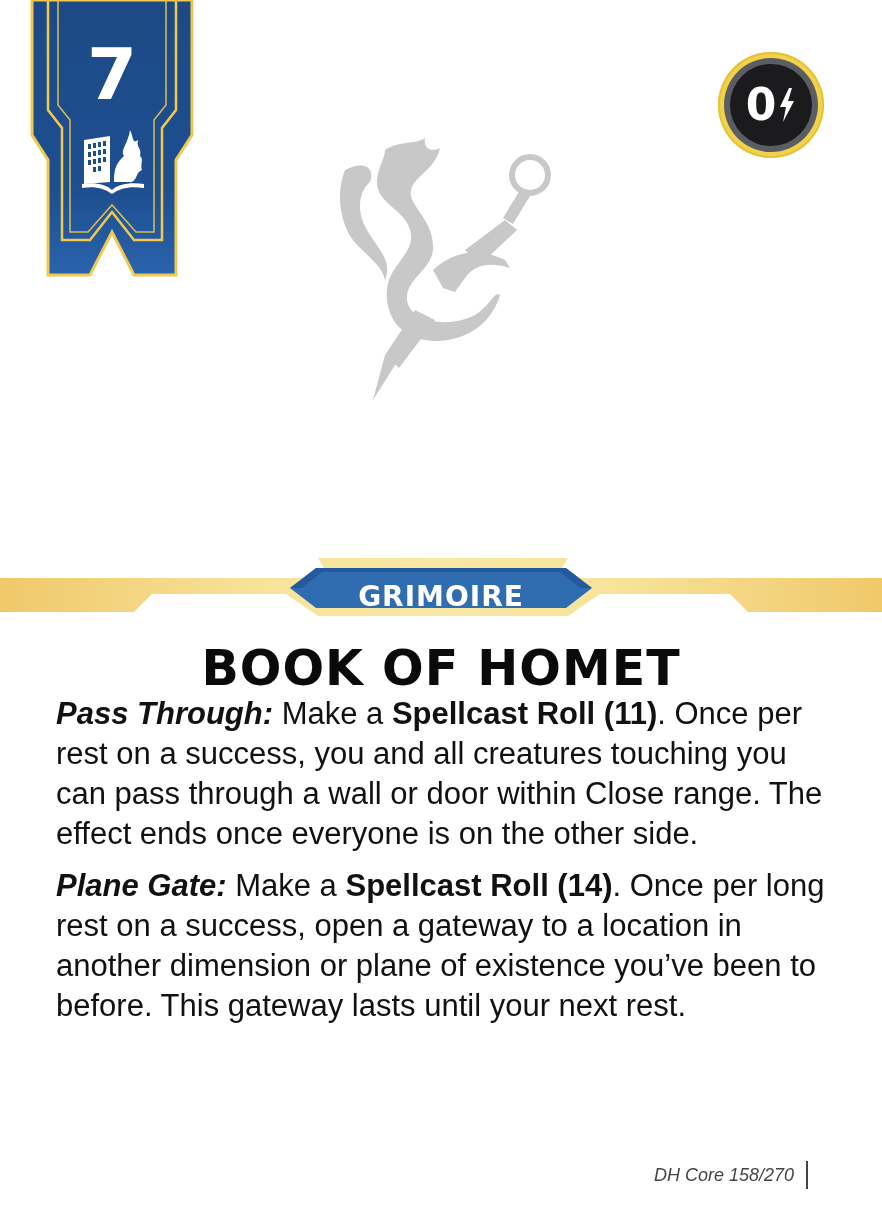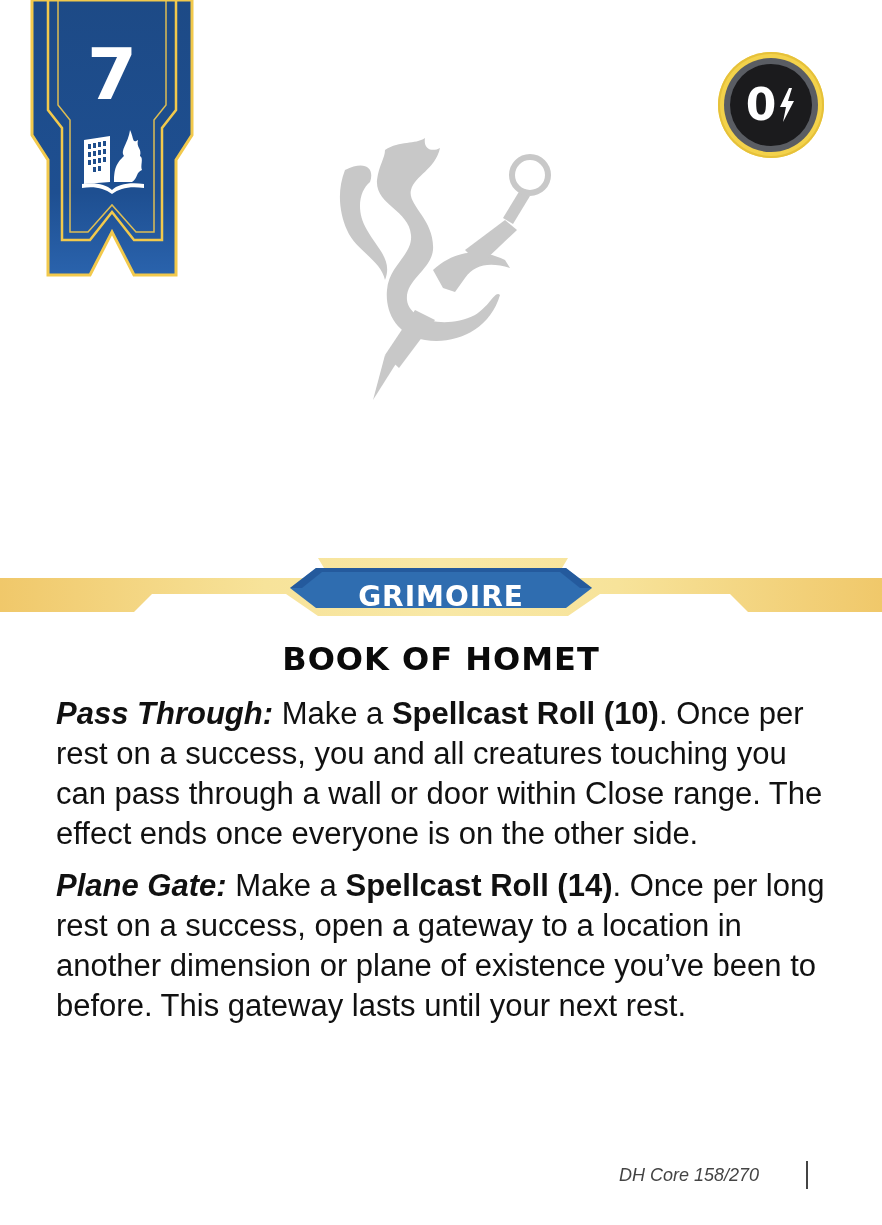--- a/index.html
+++ b/index.html
@@ -35,33 +35,33 @@
   .divider { position:absolute; left:0; top:556px; width:882px; height:62px; }
   .divider svg { width:100%; height:100%; display:block; }
   .type-label {
     position:absolute; left:0; top:572px; width:882px; text-align:center;
     font-family:"DejaVu Sans", sans-serif; font-weight:bold; font-size:28px; letter-spacing:1px;
     color:#ffffff;
     margin-top:8px;
   }
   .card-title {
     position:absolute; left:0; top:640px; width:882px; text-align:center;
-    font-family:"DejaVu Sans", sans-serif; font-weight:bold; font-size:32px; letter-spacing:1px;
+    font-family:"DejaVu Sans", sans-serif; font-weight:bold; font-size:49px; letter-spacing:1px;
     color:#0a0a0a;
   }
   .body-text {
     position:absolute; left:56px; top:694px; width:770px;
     font-family:"Liberation Sans", sans-serif; font-size:31px; line-height:40px; color:#111;
   }
   .body-text p { margin:0 0 12px 0; }
   .ability-name { font-weight:bold; font-style:italic; }
   .roll { font-weight:bold; }
   .footer {
     position:absolute; right:62px; top:1161px; height:28px; display:flex; align-items:center;
-    font-family:"Liberation Sans", sans-serif; font-style:italic; font-size:18px; color:#444;gap:35px;
+    font-family:"Liberation Sans", sans-serif; font-style:italic; font-size:18px; color:#444;
   }
   .footer .sep { width:2px; height:28px; background:#444; margin:0 12px; }
 </style>
 </head>
 <body>
 
 <div class="banner">
   <svg viewBox="0 0 168 280">
     <defs>
       <linearGradient id="bg1" x1="0" y1="0" x2="0" y2="1">
@@ -140,20 +140,20 @@
     <path d="M0 22 L330 22 L318 2 L568 2 L556 22 L882 22 L882 56 L748 56 L730 38 L600 38 L568 60 L318 60 L286 38 L152 38 L134 56 L0 56 Z" fill="url(#gold)"></path>
     <path d="M316 12 L566 12 L592 32 L566 52 L316 52 L290 32 Z" fill="#2f6db0"></path>
     <path d="M316 12 L566 12 L592 32 L580 32 L560 16 L322 16 L302 32 L290 32 Z" fill="#1e4f91" opacity="0.6"></path>
   </svg>
 </div>
 <div class="type-label">GRIMOIRE</div>
 
 <div class="card-title">BOOK OF HOMET</div>
 
 <div class="body-text">
-  <p><span class="ability-name">Pass Through:</span><span> Make a </span><span class="roll">Spellcast Roll (10)</span><span>. Once per rest on a success, you and all creatures touching you can pass through a wall or door within Close range. The effect ends once everyone is on the other side.</span></p>
+  <p><span class="ability-name">Pass Through:</span><span> Make a </span><span class="roll">Spellcast Roll (11)</span><span>. Once per rest on a success, you and all creatures touching you can pass through a wall or door within Close range. The effect ends once everyone is on the other side.</span></p>
   <p><span class="ability-name">Plane Gate:</span><span> Make a </span><span class="roll">Spellcast Roll (14)</span><span>. Once per long rest on a success, open a gateway to a location in another dimension or plane of existence you’ve been to before. This gateway lasts until your next rest.</span></p>
 </div>
 
 <div class="footer">
   <span>DH Core 158/270</span>
   <span class="sep"></span>
 </div>
 
 </body></html>

